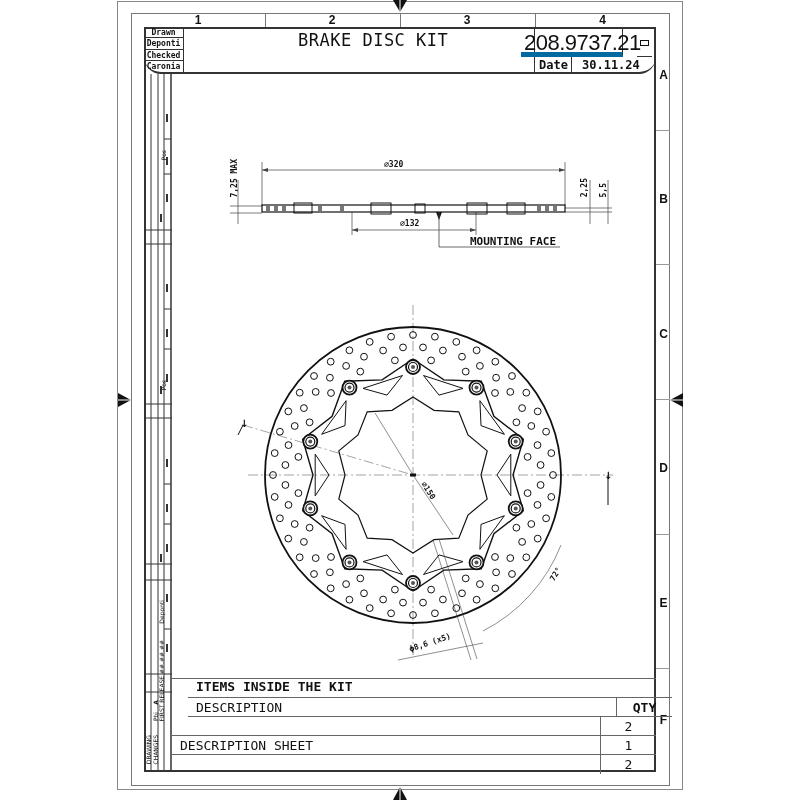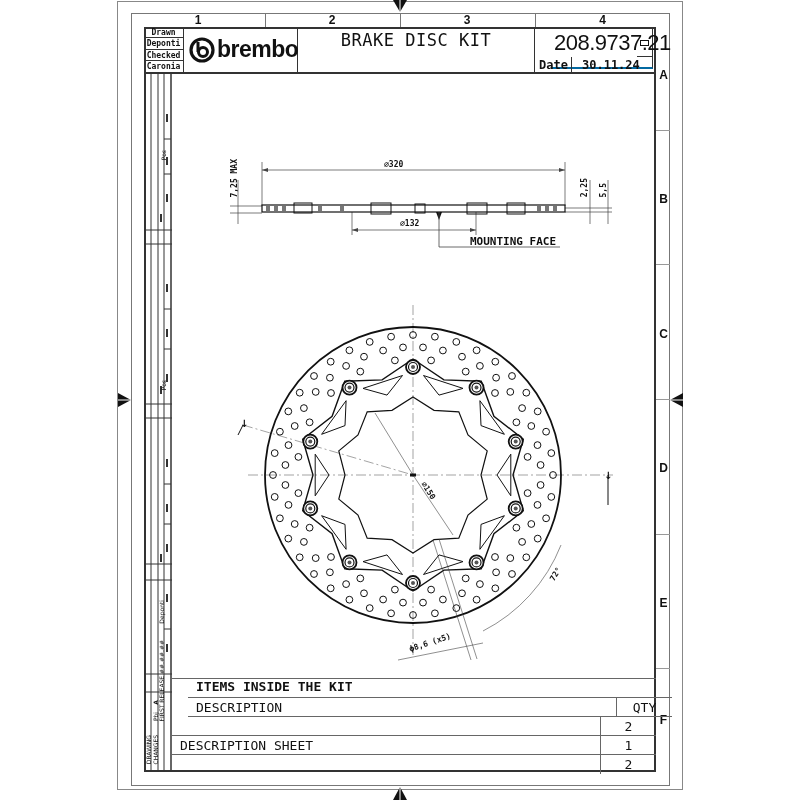--- a/index.html
+++ b/index.html
@@ -7,24 +7,24 @@
   .abs { position:absolute; }
   .outer-frame { left:117px; top:1px; width:566px; height:789px; border:1px solid #888; box-sizing:border-box; }
   .mid-frame { left:131px; top:13px; width:539px; height:773px; border:1px solid #777; box-sizing:border-box; }
   .draw-border { left:144px; top:27px; width:512px; height:745px; border:2px solid #333; box-sizing:border-box; }
   .col-label { top:13px; height:14px; font:bold 12px "Liberation Sans", sans-serif; text-align:center; line-height:14px; }
   .col-div { top:13px; width:1px; height:14px; background:#777; }
   .row-label { left:657px; width:13px; font:bold 12px "Liberation Sans", sans-serif; text-align:center; }
   .row-div { left:656px; width:14px; height:1px; background:#999; }
 
   
-  .tb { top:27px; height:47px; border-bottom:2px solid #333; box-sizing:border-box; }
+  .tb { top:27px; height:47px; border-bottom:2px solid #333; box-sizing:border-box;border-radius:17px; }
   .tb-cell { position:absolute; top:0; height:45px; box-sizing:border-box; border-right:1px solid #333; }
   .sign-cell { font:bold 8px "DejaVu Sans Mono", monospace; text-align:center; border-bottom:1px solid #333; height:11.25px; line-height:11px; box-sizing:border-box; }
-  .title-main { font:17px "DejaVu Sans Mono", monospace; text-align:center; line-height:19px; letter-spacing:0.5px; }
+  .title-main { font:17px "DejaVu Sans Mono", monospace; line-height:19px; letter-spacing:0.5px; }
   .code-num { font:22px "Liberation Sans", sans-serif; letter-spacing:-0.5px; }
   .date-lbl { font:bold 12px "DejaVu Sans Mono", monospace; }
   .items-row { position:absolute; left:0; width:484px; height:19px; border-bottom:1px solid #666; box-sizing:border-box; font:13px "DejaVu Sans Mono", monospace; line-height:19px; }
   .items-row .desc { position:absolute; left:8px; top:0; }
   .items-row .qty { position:absolute; right:0; width:55px; text-align:center; top:0; border-left:1px solid #666; height:19px; }
   .bold-row { font-weight:bold;margin-left:16px; }
   .dim { font:bold 8px "DejaVu Sans Mono", monospace; }
   .strip-text { font:6px "DejaVu Sans", sans-serif; writing-mode:vertical-rl; transform:rotate(180deg); white-space:nowrap; }
 </style>
 </head>
@@ -65,32 +65,24 @@
 <div class="abs row-div" style="top:668px"></div>
 <div class="abs row-label" style="top:713px">F</div>
 
 <div class="abs tb" style="left:144px;width:512px">
   <div class="tb-cell" style="left:0;width:40px">
     <div class="sign-cell">Drawn</div>
     <div class="sign-cell">Deponti</div>
     <div class="sign-cell">Checked</div>
     <div class="sign-cell" style="border-bottom:none">Caronia</div>
   </div>
-  <div class="tb-cell" style="left:40px;width:114px">
-    <svg class="abs" style="left:5px;top:10px" width="26" height="26" viewBox="0 0 26 26">
-      <circle cx="13" cy="13" r="11" fill="none" stroke="#111" stroke-width="3.2"></circle>
-      <circle cx="14" cy="15" r="4.5" fill="none" stroke="#111" stroke-width="3"></circle>
-      <path d="M9 15 L9 5" stroke="#111" stroke-width="3"></path>
-    </svg>
-    <div class="abs" style="left:33px;top:9px;font:bold 23px 'Liberation Sans', sans-serif;letter-spacing:-0.5px">brembo</div>
-  </div>
   <div class="tb-cell" style="left:154px;width:237px;padding-top:4px">
     <div class="title-main">BRAKE DISC KIT</div>
   </div>
-  <div class="tb-cell" style="left:407px;width:102px;height:42px;border-bottom:2px solid #0369a1">
+  <div class="tb-cell" style="left:377px;width:102px;height:30px;border-bottom:5px solid #0369a1">
     <div class="abs code-num" style="left:3px;top:3px">208.9737.21</div>
   </div>
   <div class="tb-cell" style="left:493px;width:15px;height:30px;border-bottom:1px solid #333;border-right:none">
     <div class="abs" style="left:3px;top:13px;width:7px;height:4px;border:1px solid #111"></div>
   </div>
   <div class="tb-cell" style="left:391px;top:30px;width:37px;height:15px">
     <div class="abs date-lbl" style="left:4px;top:1px">Date</div>
   </div>
   <div class="tb-cell" style="left:428px;top:30px;width:80px;height:15px;border-right:none">
     <div class="abs date-lbl" style="left:10px;top:1px">30.11.24</div>
@@ -366,21 +358,21 @@
 <div class="abs dim" style="left:548px;top:578px;transform:rotate(-58deg);transform-origin:left top">72°</div>
 <div class="abs" style="left:240px;top:418px;font:bold 10px 'DejaVu Sans', sans-serif">↓</div>
 <div class="abs" style="left:604px;top:470px;font:bold 10px 'DejaVu Sans', sans-serif">↓</div>
 
 <div class="abs" style="left:172px;top:678px;width:484px;height:94px;border-top:1px solid #666">
   <div class="items-row bold-row" style="top:0;font:bold 13px 'DejaVu Sans Mono', monospace">
     <span class="desc">ITEMS INSIDE THE KIT</span>
   </div>
   <div class="items-row bold-row" style="top:19px">
     <span class="desc" style="font-weight:normal">DESCRIPTION</span>
-    <span class="qty" style="font-weight:normal">QTY</span>
+    <span class="qty" style="font-weight:bold">QTY</span>
   </div>
   <div class="items-row" style="top:38px">
     <span class="qty">2</span>
   </div>
   <div class="items-row" style="top:57px">
     <span class="desc">DESCRIPTION SHEET</span>
     <span class="qty">1</span>
   </div>
   <div class="items-row" style="top:76px;border-bottom:none">
     <span class="qty">2</span>

